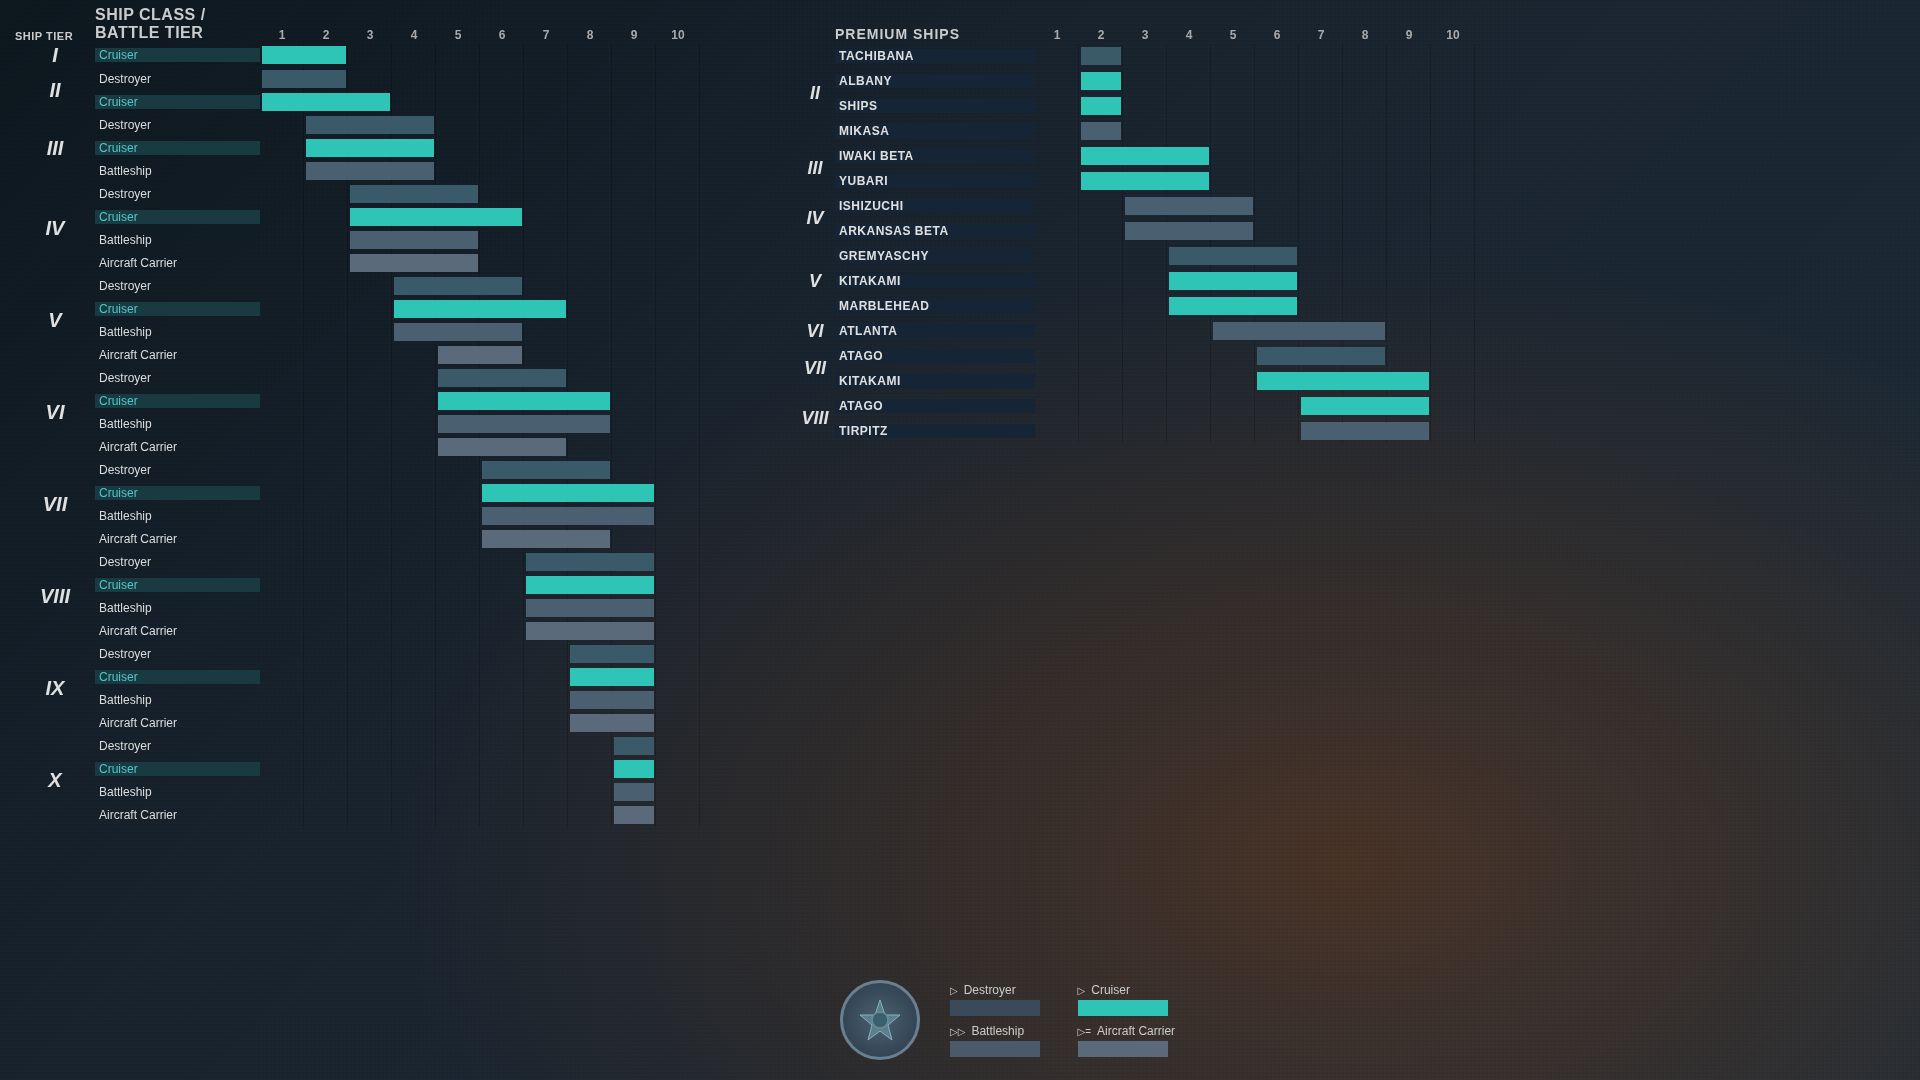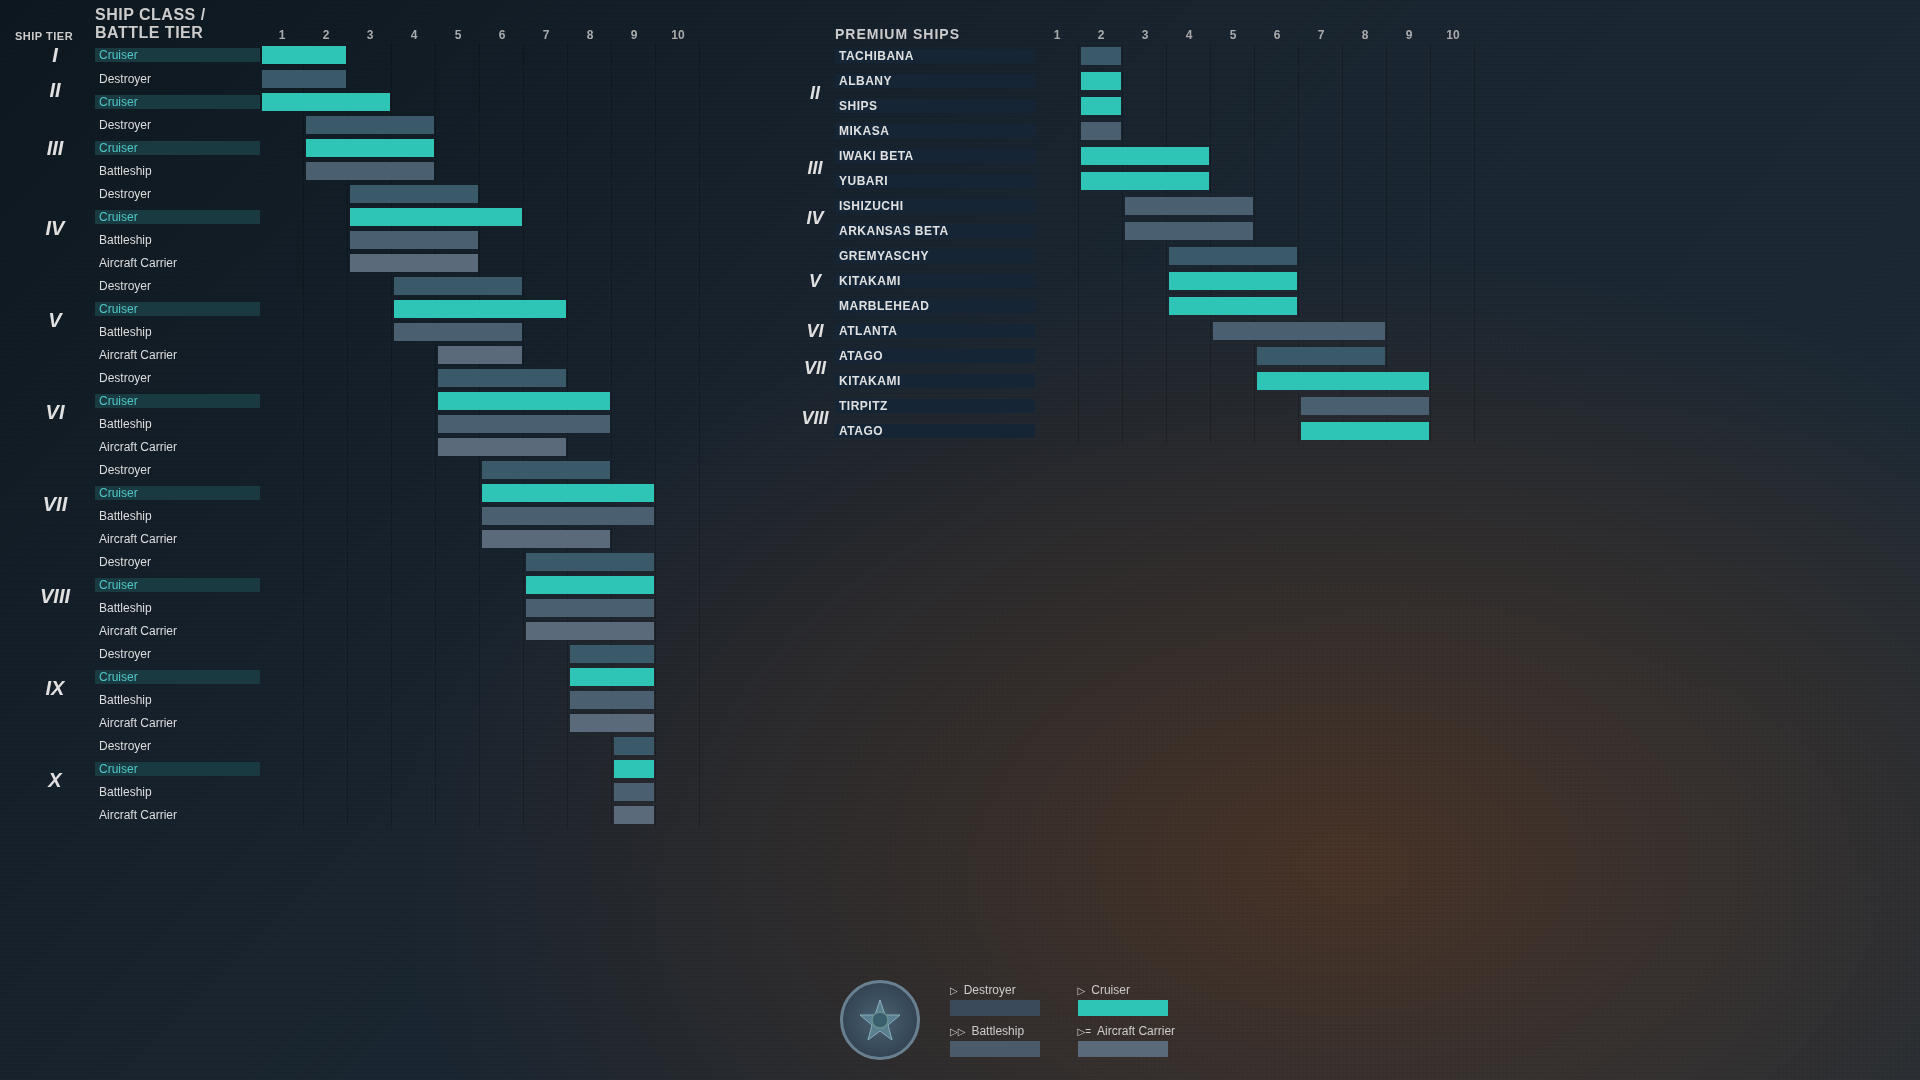--- a/index.html
+++ b/index.html
@@ -1115,49 +1115,49 @@
                 <div style="position: absolute; left: 396px; top: 0px; width: 44px; height: 24px; border-right: 1px solid rgba(0, 0, 0, 0.2);"></div>
                 <div style="position: absolute; left: 222px; top: 3px; width: 172px; height: 18px; background: rgb(46, 196, 182);"></div>
               </div>
             </div>
           </div>
         </div>
         <div class="prem-tier-group">
           <div class="prem-tier-label">VIII</div>
           <div class="prem-ships">
             <div class="prem-row">
+              <div class="prem-name">ATAGO</div>
+              <div class="prem-bar-area" style="position: relative; width: 440px; height: 24px;">
+                <div style="position: absolute; left: 0px; top: 0px; width: 44px; height: 24px; border-right: 1px solid rgba(0, 0, 0, 0.2);"></div>
+                <div style="position: absolute; left: 44px; top: 0px; width: 44px; height: 24px; border-right: 1px solid rgba(0, 0, 0, 0.2);"></div>
+                <div style="position: absolute; left: 88px; top: 0px; width: 44px; height: 24px; border-right: 1px solid rgba(0, 0, 0, 0.2);"></div>
+                <div style="position: absolute; left: 132px; top: 0px; width: 44px; height: 24px; border-right: 1px solid rgba(0, 0, 0, 0.2);"></div>
+                <div style="position: absolute; left: 176px; top: 0px; width: 44px; height: 24px; border-right: 1px solid rgba(0, 0, 0, 0.2);"></div>
+                <div style="position: absolute; left: 220px; top: 0px; width: 44px; height: 24px; border-right: 1px solid rgba(0, 0, 0, 0.2);"></div>
+                <div style="position: absolute; left: 264px; top: 0px; width: 44px; height: 24px; border-right: 1px solid rgba(0, 0, 0, 0.2);"></div>
+                <div style="position: absolute; left: 308px; top: 0px; width: 44px; height: 24px; border-right: 1px solid rgba(0, 0, 0, 0.2);"></div>
+                <div style="position: absolute; left: 352px; top: 0px; width: 44px; height: 24px; border-right: 1px solid rgba(0, 0, 0, 0.2);"></div>
+                <div style="position: absolute; left: 396px; top: 0px; width: 44px; height: 24px; border-right: 1px solid rgba(0, 0, 0, 0.2);"></div>
+                <div style="position: absolute; left: 266px; top: 3px; width: 128px; height: 18px; background: rgb(46, 196, 182);"></div>
+              </div>
+            </div>
+            <div class="prem-row">
               <div class="prem-name">TIRPITZ</div>
               <div class="prem-bar-area" style="position: relative; width: 440px; height: 24px;">
                 <div style="position: absolute; left: 0px; top: 0px; width: 44px; height: 24px; border-right: 1px solid rgba(0, 0, 0, 0.2);"></div>
                 <div style="position: absolute; left: 44px; top: 0px; width: 44px; height: 24px; border-right: 1px solid rgba(0, 0, 0, 0.2);"></div>
                 <div style="position: absolute; left: 88px; top: 0px; width: 44px; height: 24px; border-right: 1px solid rgba(0, 0, 0, 0.2);"></div>
                 <div style="position: absolute; left: 132px; top: 0px; width: 44px; height: 24px; border-right: 1px solid rgba(0, 0, 0, 0.2);"></div>
                 <div style="position: absolute; left: 176px; top: 0px; width: 44px; height: 24px; border-right: 1px solid rgba(0, 0, 0, 0.2);"></div>
                 <div style="position: absolute; left: 220px; top: 0px; width: 44px; height: 24px; border-right: 1px solid rgba(0, 0, 0, 0.2);"></div>
                 <div style="position: absolute; left: 264px; top: 0px; width: 44px; height: 24px; border-right: 1px solid rgba(0, 0, 0, 0.2);"></div>
                 <div style="position: absolute; left: 308px; top: 0px; width: 44px; height: 24px; border-right: 1px solid rgba(0, 0, 0, 0.2);"></div>
                 <div style="position: absolute; left: 352px; top: 0px; width: 44px; height: 24px; border-right: 1px solid rgba(0, 0, 0, 0.2);"></div>
                 <div style="position: absolute; left: 396px; top: 0px; width: 44px; height: 24px; border-right: 1px solid rgba(0, 0, 0, 0.2);"></div>
                 <div style="position: absolute; left: 266px; top: 3px; width: 128px; height: 18px; background: rgb(74, 96, 112);"></div>
-              </div>
-            </div>
-            <div class="prem-row">
-              <div class="prem-name">ATAGO</div>
-              <div class="prem-bar-area" style="position: relative; width: 440px; height: 24px;">
-                <div style="position: absolute; left: 0px; top: 0px; width: 44px; height: 24px; border-right: 1px solid rgba(0, 0, 0, 0.2);"></div>
-                <div style="position: absolute; left: 44px; top: 0px; width: 44px; height: 24px; border-right: 1px solid rgba(0, 0, 0, 0.2);"></div>
-                <div style="position: absolute; left: 88px; top: 0px; width: 44px; height: 24px; border-right: 1px solid rgba(0, 0, 0, 0.2);"></div>
-                <div style="position: absolute; left: 132px; top: 0px; width: 44px; height: 24px; border-right: 1px solid rgba(0, 0, 0, 0.2);"></div>
-                <div style="position: absolute; left: 176px; top: 0px; width: 44px; height: 24px; border-right: 1px solid rgba(0, 0, 0, 0.2);"></div>
-                <div style="position: absolute; left: 220px; top: 0px; width: 44px; height: 24px; border-right: 1px solid rgba(0, 0, 0, 0.2);"></div>
-                <div style="position: absolute; left: 264px; top: 0px; width: 44px; height: 24px; border-right: 1px solid rgba(0, 0, 0, 0.2);"></div>
-                <div style="position: absolute; left: 308px; top: 0px; width: 44px; height: 24px; border-right: 1px solid rgba(0, 0, 0, 0.2);"></div>
-                <div style="position: absolute; left: 352px; top: 0px; width: 44px; height: 24px; border-right: 1px solid rgba(0, 0, 0, 0.2);"></div>
-                <div style="position: absolute; left: 396px; top: 0px; width: 44px; height: 24px; border-right: 1px solid rgba(0, 0, 0, 0.2);"></div>
-                <div style="position: absolute; left: 266px; top: 3px; width: 128px; height: 18px; background: rgb(46, 196, 182);"></div>
               </div>
             </div>
           </div>
         </div>
       </div>
   </div>
 </div>
 
 <div class="legend">
   <div class="logo-circle">

